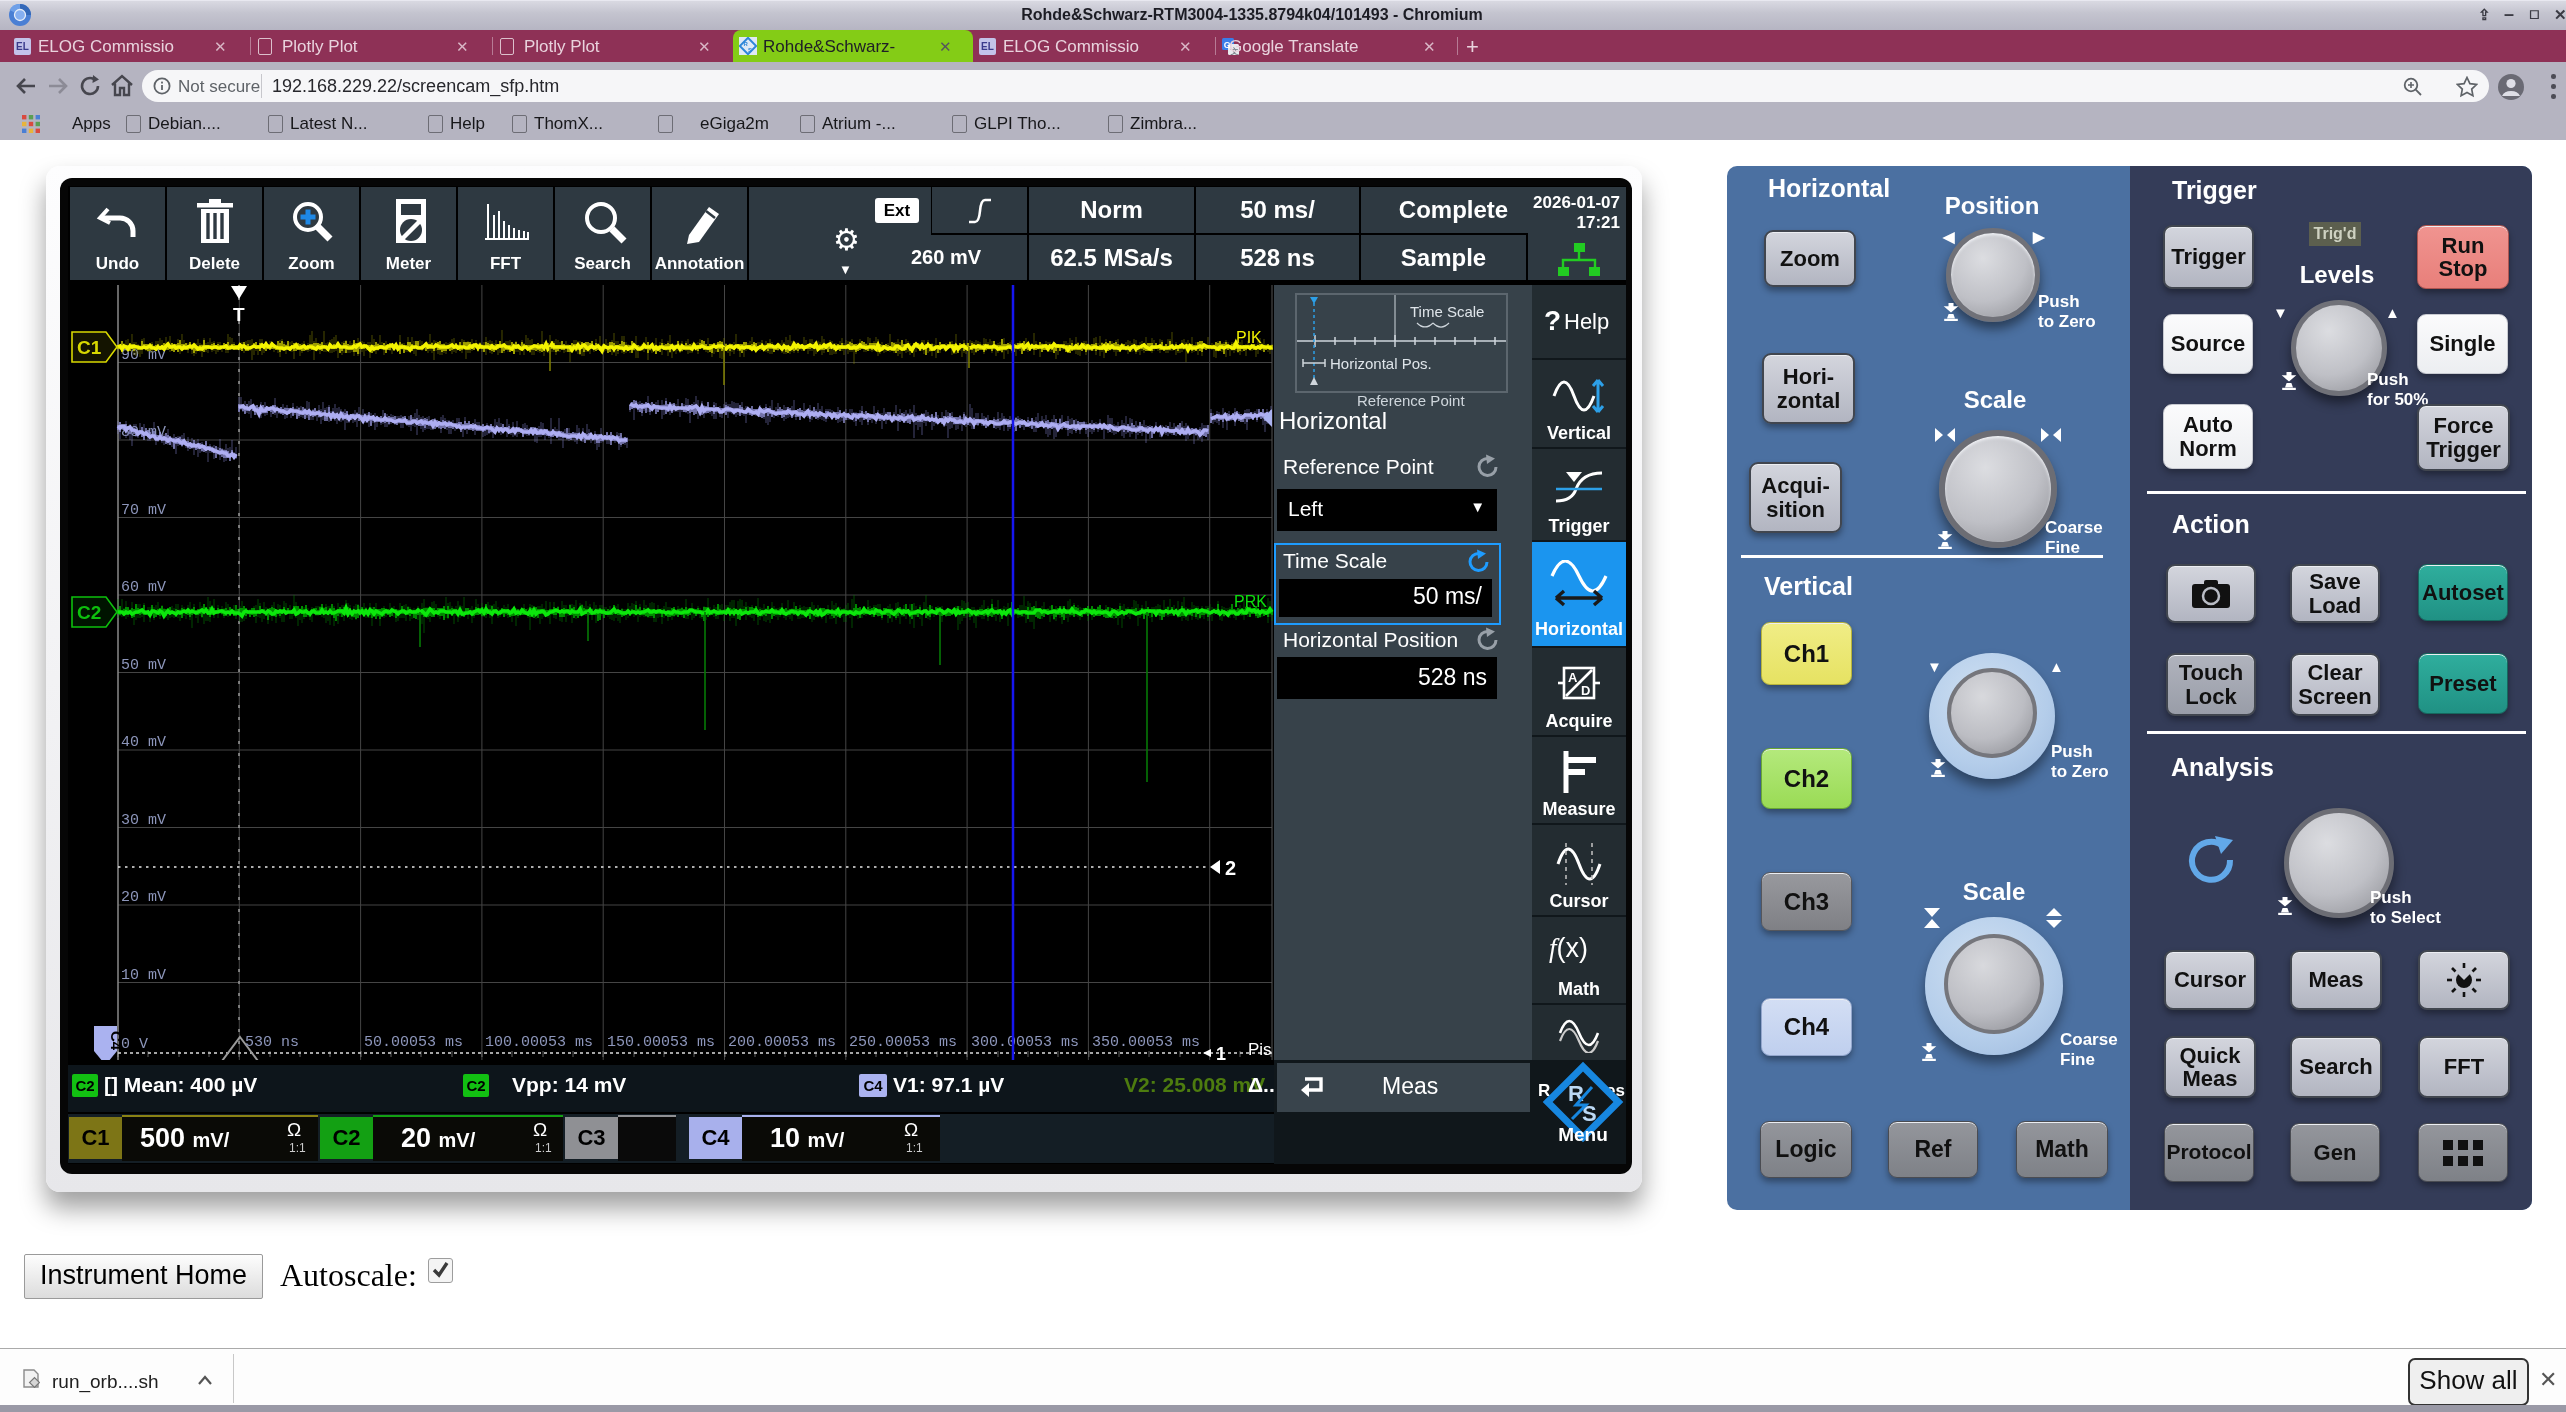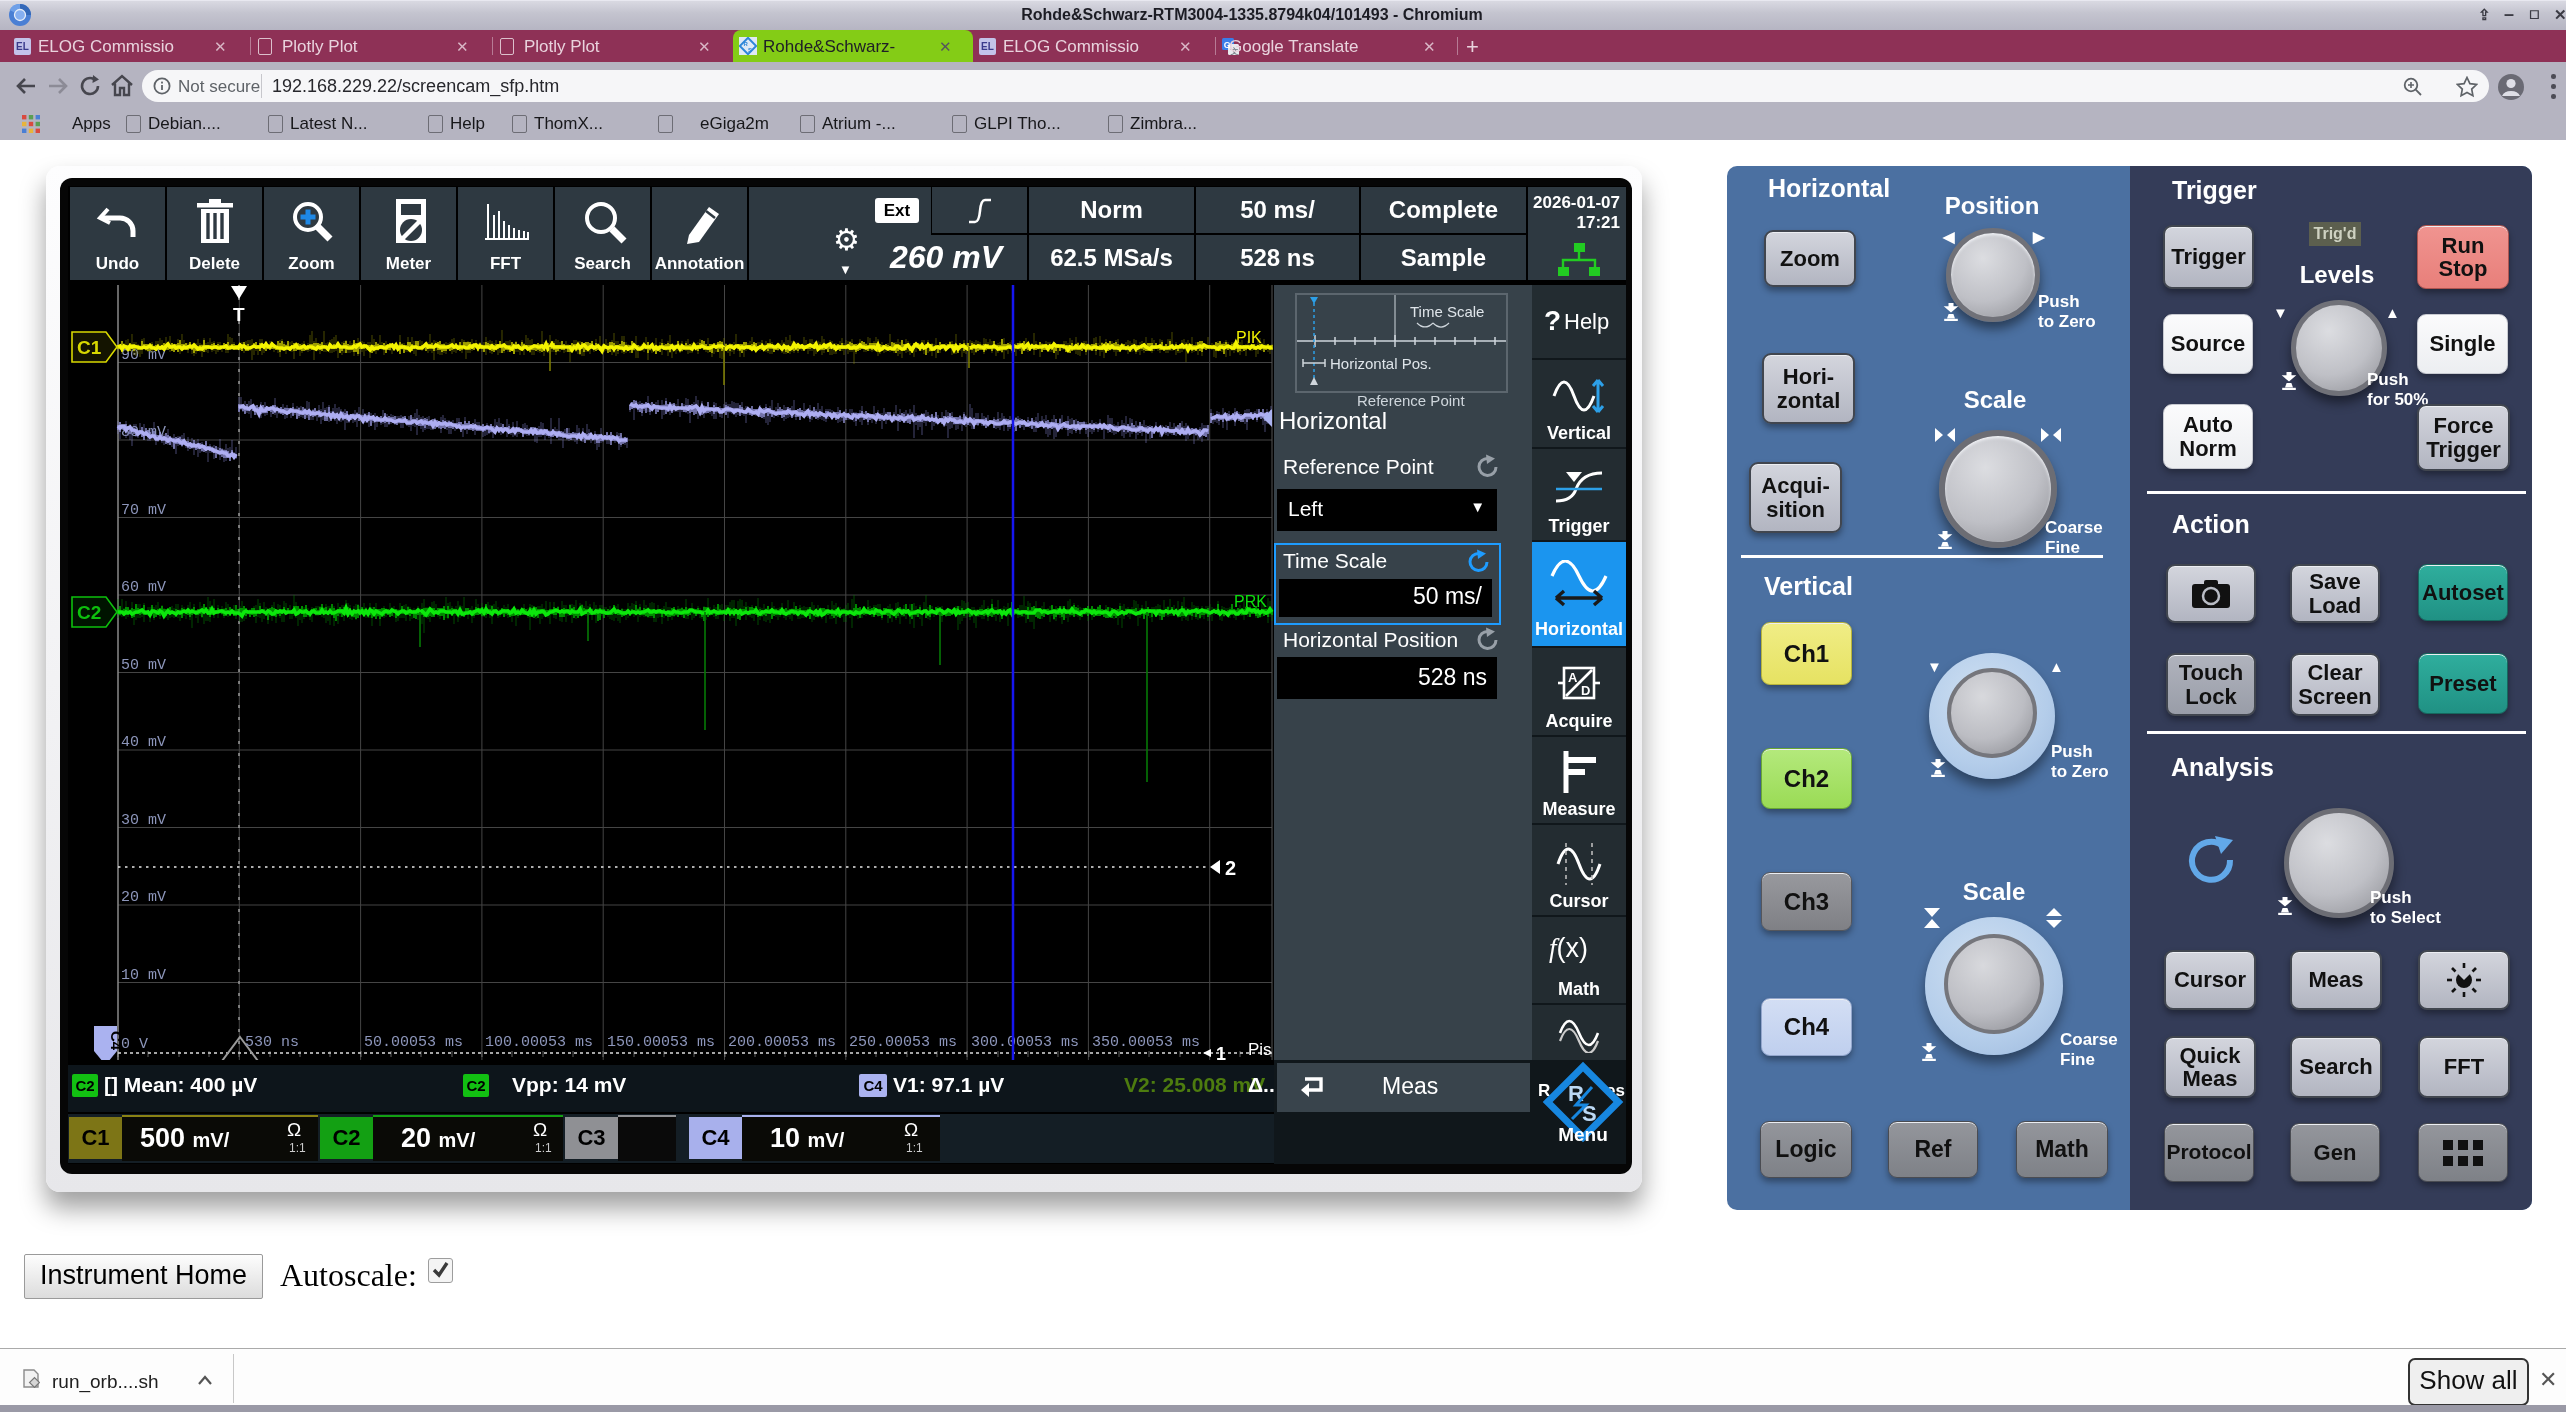--- a/index.html
+++ b/index.html
@@ -265,22 +265,22 @@
     <div class="scell" style="left:797px;top:1px;width:65px;height:46px;">
       <div style="position:absolute;left:10px;top:11px;width:44px;height:25px;background:#fff;border-radius:3px;color:#000;font-size:17px;font-weight:bold;line-height:25px;">Ext</div>
     </div>
     <div class="scell" style="left:864px;top:1px;width:95px;height:46px;">
       <svg style="position:absolute;left:33px;top:9px" width="30" height="30" viewBox="0 0 30 30">
         <path d="M4 26 h6 q4 0 5 -11 t5 -11 h6" fill="none" stroke="#fff" stroke-width="2.6"></path>
       </svg>
     </div>
     <div class="scell" style="left:961px;top:1px;width:165px;height:46px;font-size:24px;line-height:46px;">Norm</div>
     <div class="scell" style="left:1128px;top:1px;width:163px;height:46px;font-size:24px;line-height:46px;">50 ms/</div>
-    <div class="scell" style="left:1293px;top:1px;width:165px;height:46px;font-size:24px;line-height:46px;">Complete</div>
-    <div class="scell" style="left:797px;top:49px;width:162px;height:45px;font-size:32px;line-height:45px;font-style:italic;">260 mV</div>
+    <div class="scell" style="left:1293px;top:1px;width:165px;height:46px;font-size:24px;line-height:46px;padding-left:10px;">Complete</div>
+    <div class="scell" style="left:797px;top:49px;width:162px;height:45px;font-size:20px;line-height:45px;">260 mV</div>
     <div class="scell" style="left:961px;top:49px;width:165px;height:45px;font-size:24px;line-height:45px;">62.5 MSa/s</div>
     <div class="scell" style="left:1128px;top:49px;width:163px;height:45px;font-size:24px;line-height:45px;">528 ns</div>
     <div class="scell" style="left:1293px;top:49px;width:165px;height:45px;font-size:24px;line-height:45px;">Sample</div>
     <div class="scell" style="left:1460px;top:1px;width:98px;height:93px;">
       <div style="position:absolute;right:6px;top:6px;font-size:17px;font-weight:bold;">2026-01-07</div>
       <div style="position:absolute;right:6px;top:26px;font-size:17px;font-weight:bold;">17:21</div>
       <svg style="position:absolute;left:28px;top:56px" width="46" height="34" viewBox="0 0 46 34">
         <g fill="#22cc22">
             <rect x="18" y="0" width="11" height="9"></rect>
             <rect x="2" y="24" width="11" height="9"></rect>

